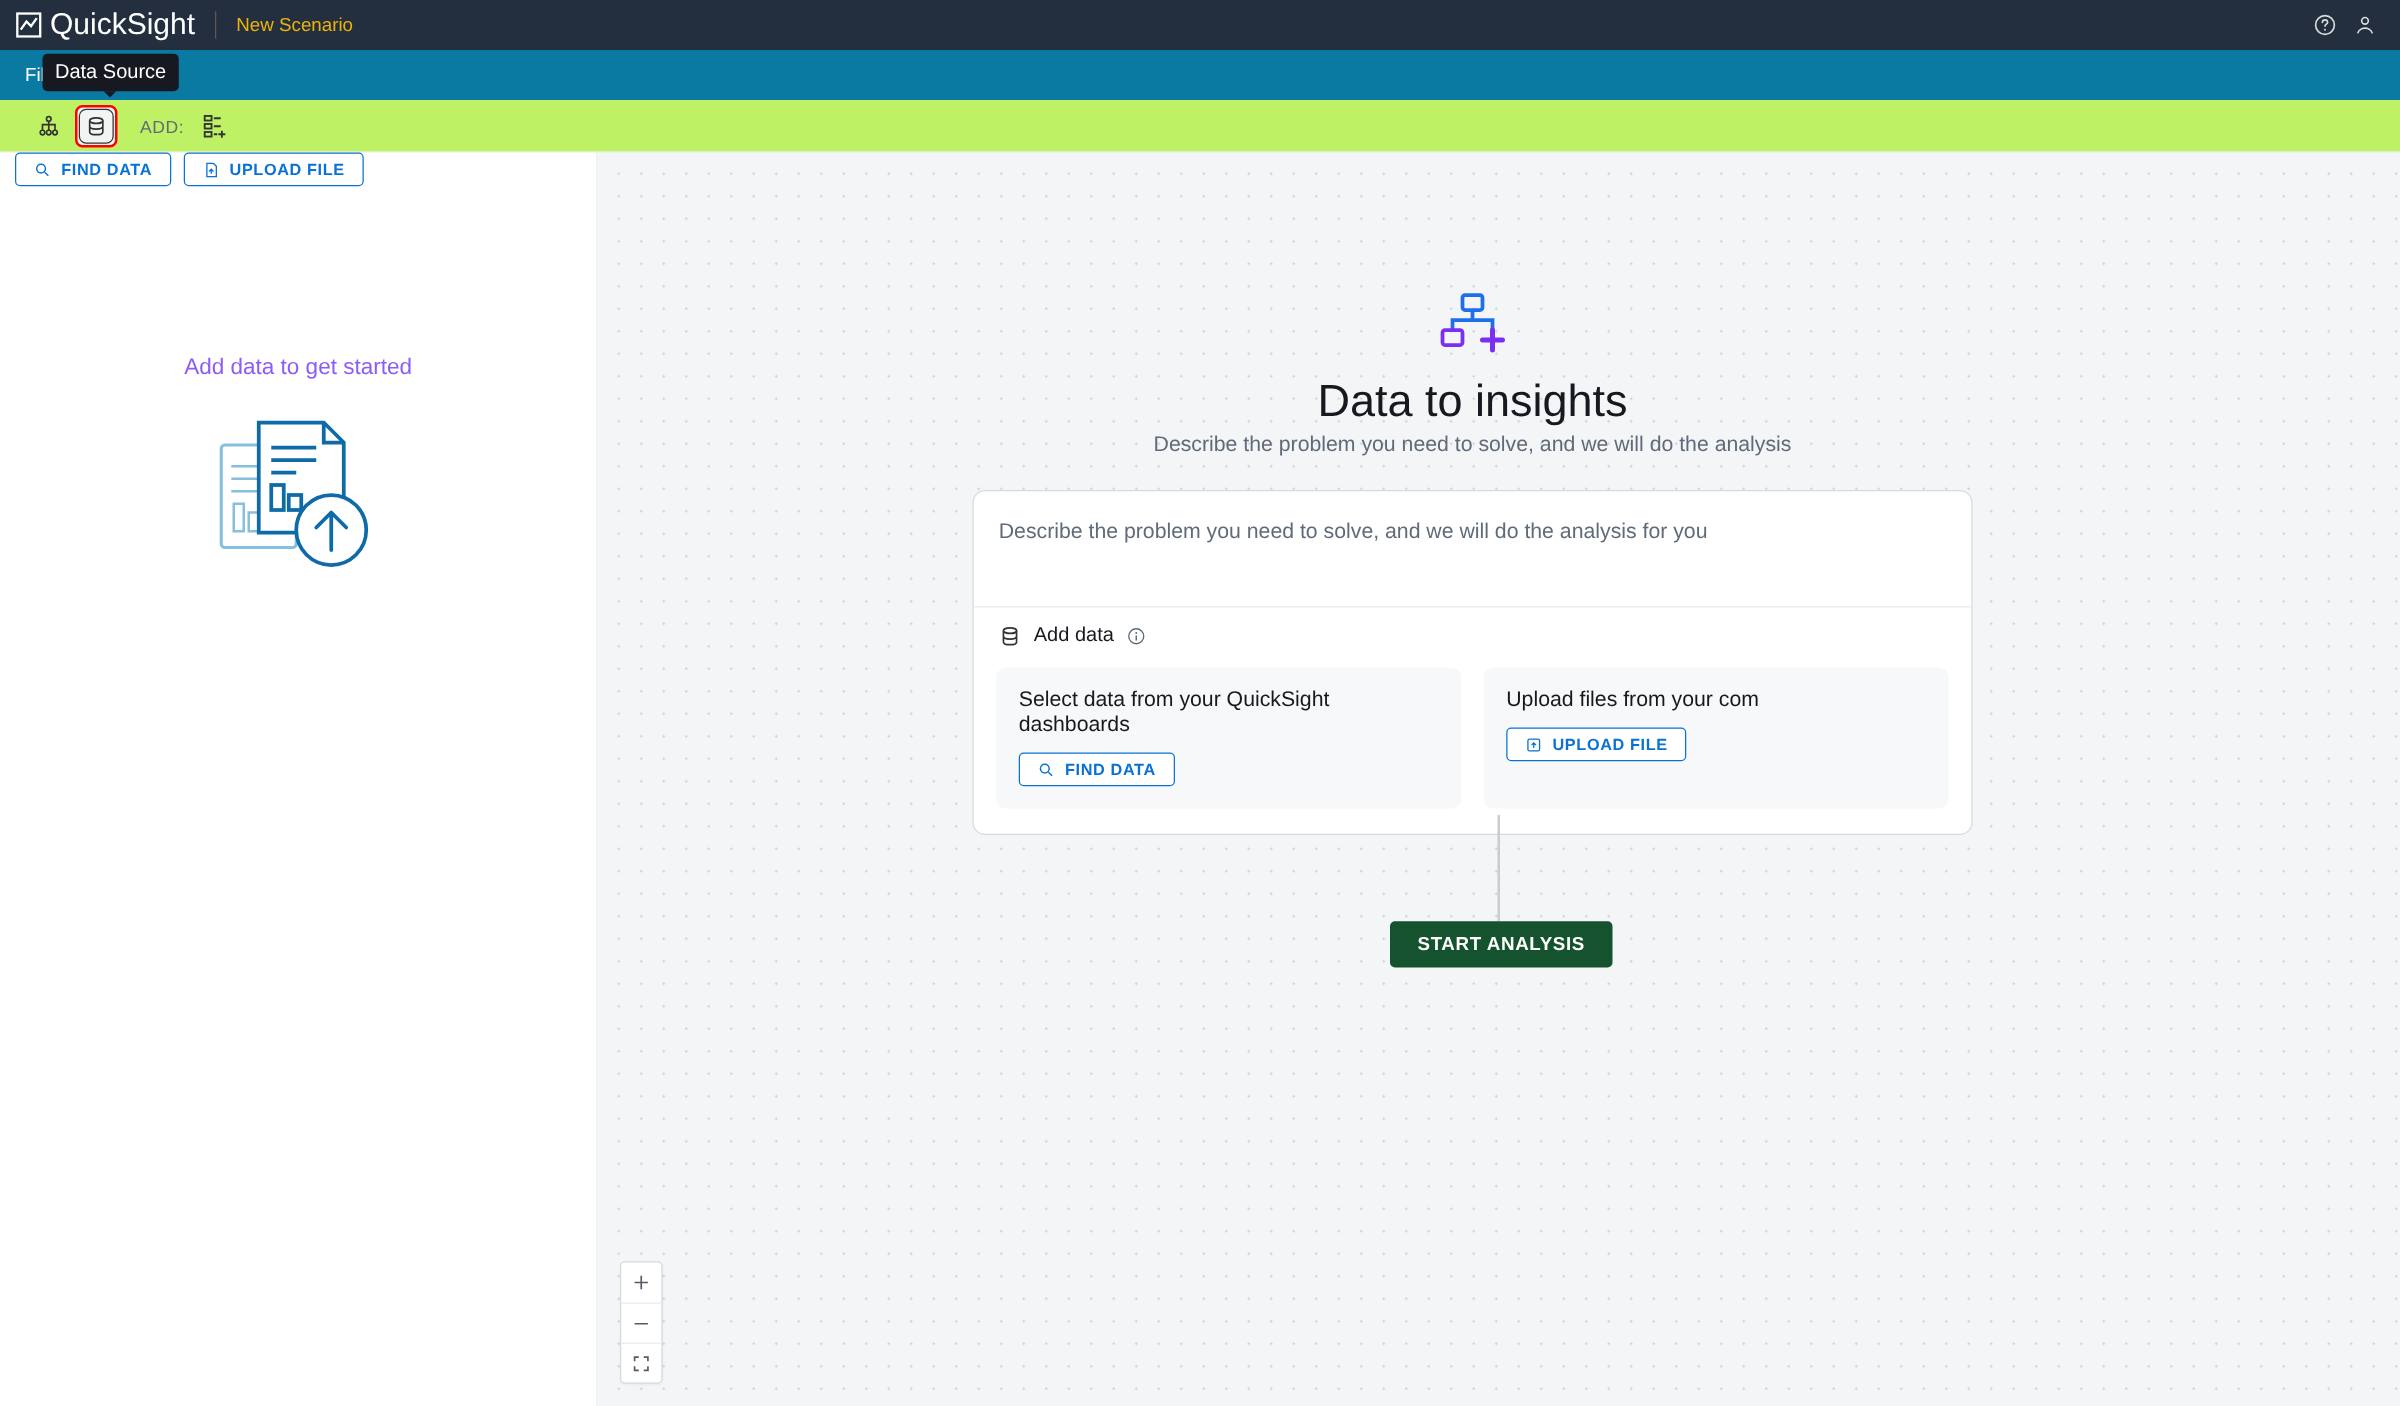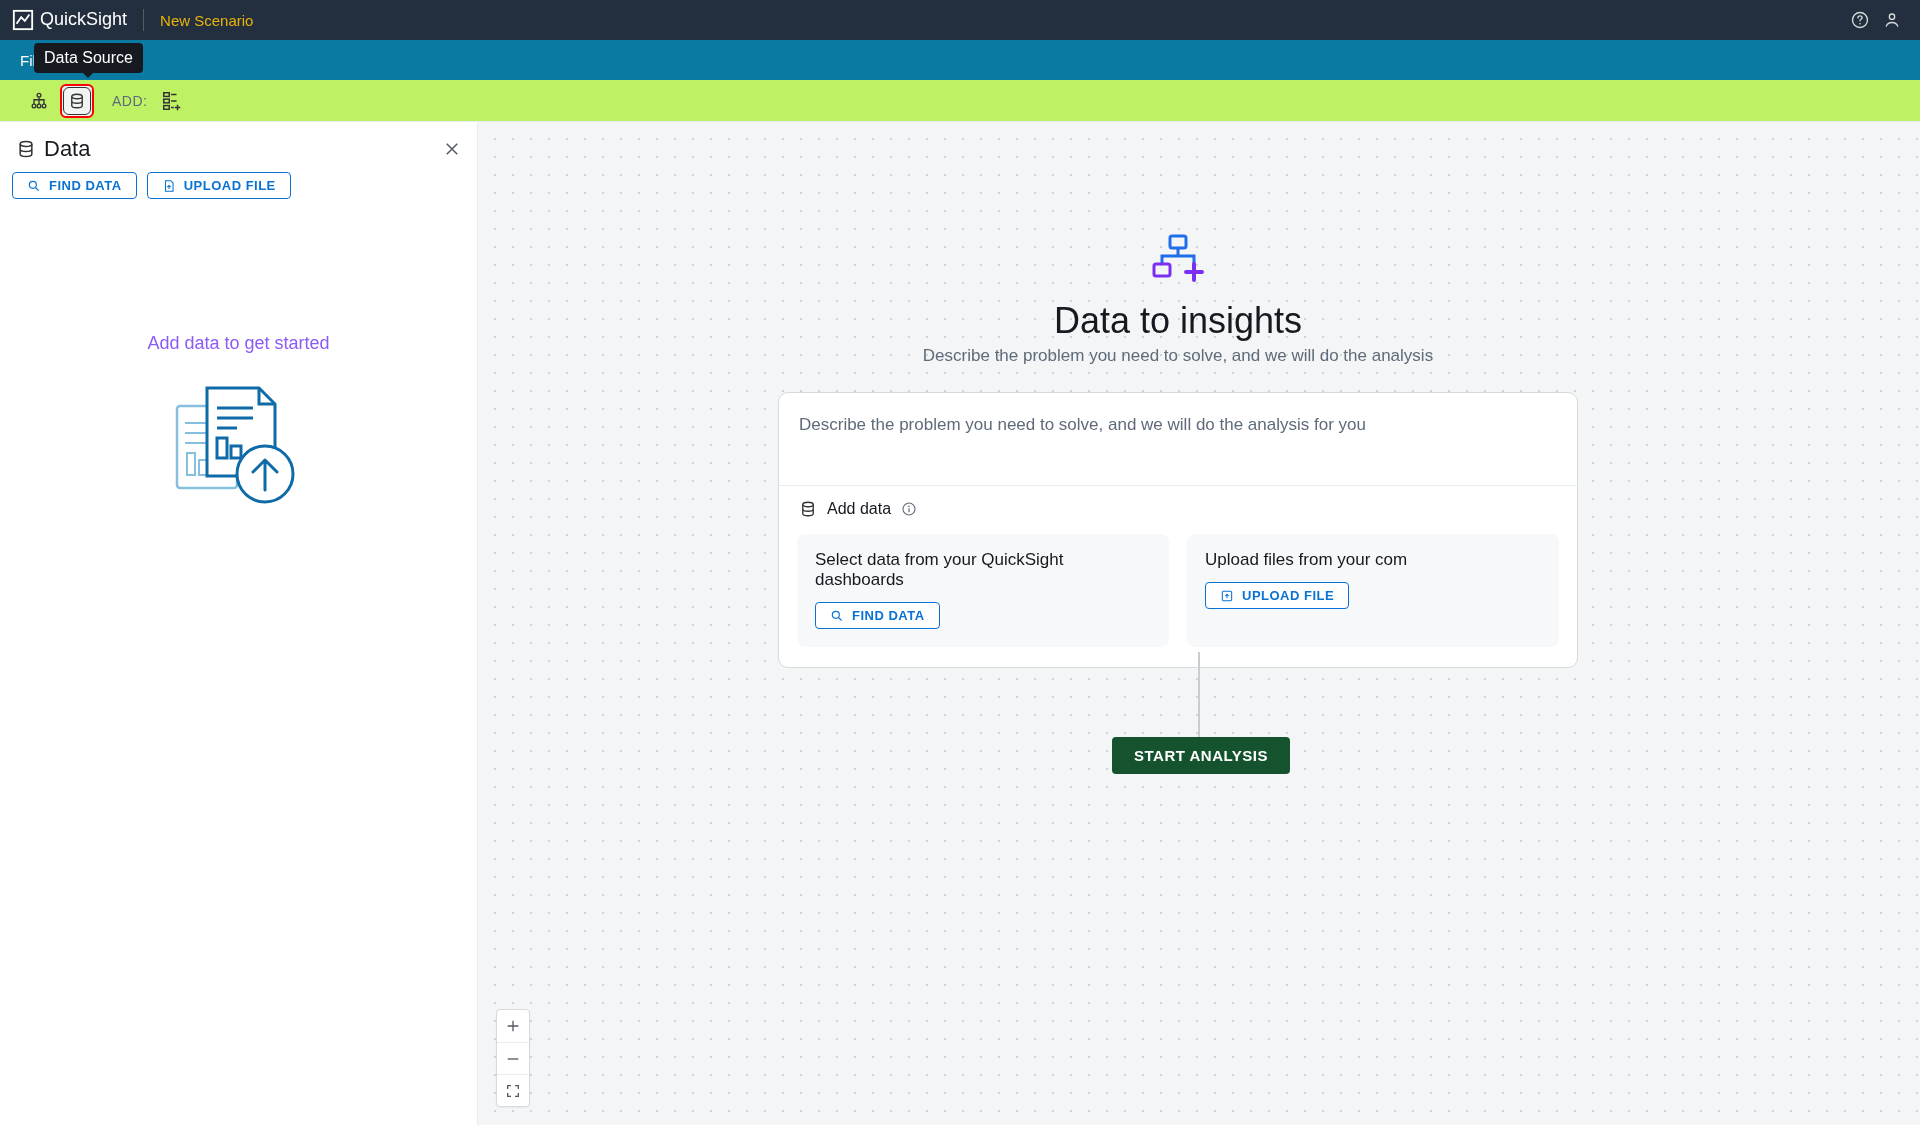--- a/index.html
+++ b/index.html
@@ -1,20 +1,20 @@
 <!DOCTYPE html>
 <html><head>
 <meta charset="utf-8">
 <style>
 * { box-sizing: border-box; margin: 0; padding: 0; }
 body { font-family: "Amazon Ember", "Helvetica Neue", Arial, sans-serif; font-size: 14px; color: #16191f; overflow: hidden; }
 
 
 .topbar { background: #232f3e; height: 40px; display: flex; align-items: center; padding: 0 12px; color: #fff; }
-.topbar .logo { display: flex; gap: 6px; font-size: 18px; font-weight: 400; }
+.topbar .logo { display: flex; align-items: center; gap: 6px; font-size: 24px; font-weight: 400; }
 .topbar .divider { width: 1px; height: 22px; background: #5a5a5a; margin: 0 16px; }
 .topbar .scenario { color: #eab308; font-size: 15px; }
 .topbar .spacer { flex: 1; }
 .topbar .icon-btn { color: #d5dbdb; padding: 6px; cursor: pointer; display:flex; align-items:center; }
 
 
 .menubar { background: #0a7aa3; height: 40px; display: flex; align-items: center; padding: 0 20px; color: #fff; position: relative; }
 .menubar .menu-item { margin-right: 28px; font-size: 15px; cursor: pointer; }
 .tooltip { position: absolute; top: 3px; left: 34px; background: #16191f; color: #fff; font-size: 16px; padding: 6px 10px; border-radius: 4px; white-space: nowrap; z-index: 10; }
 .tooltip::after { content:''; position:absolute; bottom:-5px; left:50%; transform:translateX(-50%); border-left:5px solid transparent; border-right:5px solid transparent; border-top:5px solid #16191f; }
@@ -124,32 +124,20 @@
         <rect x="3" y="10" width="6" height="4" fill="none" stroke="#333" stroke-width="1.6"></rect>
         <rect x="3" y="17" width="6" height="4" fill="none" stroke="#333" stroke-width="1.6"></rect>
         <path d="M11 5h6M11 12h6M11 19h3M18 16v6M15 19h6" stroke="#333" stroke-width="1.6"></path>
       </svg>
   </div>
 </div>
 
 <div class="main">
 
   <div class="left-panel">
-    <div class="panel-header">
-      <svg width="20" height="20" viewBox="0 0 24 24">
-          <ellipse cx="12" cy="6" rx="7" ry="3" fill="none" stroke="#333" stroke-width="1.8"></ellipse>
-          <path d="M5 6v6c0 1.7 3.1 3 7 3s7-1.3 7-3V6M5 12v6c0 1.7 3.1 3 7 3s7-1.3 7-3v-6" fill="none" stroke="#333" stroke-width="1.8"></path>
-        </svg>
-      <span class="title">Data</span>
-      <span class="close">
-        <svg width="18" height="18" viewBox="0 0 24 24">
-            <path d="M5 5l14 14M19 5L5 19" stroke="#545b64" stroke-width="2"></path>
-          </svg>
-      </span>
-    </div>
     <div class="panel-actions">
       <button class="outline-btn">
         <svg width="14" height="14" viewBox="0 0 24 24">
             <circle cx="10" cy="10" r="6" fill="none" stroke="#0972d3" stroke-width="2"></circle>
             <path d="M15 15l5 5" stroke="#0972d3" stroke-width="2"></path>
           </svg>
         <span>FIND DATA</span>
       </button>
       <button class="outline-btn">
         <svg width="14" height="14" viewBox="0 0 24 24">

